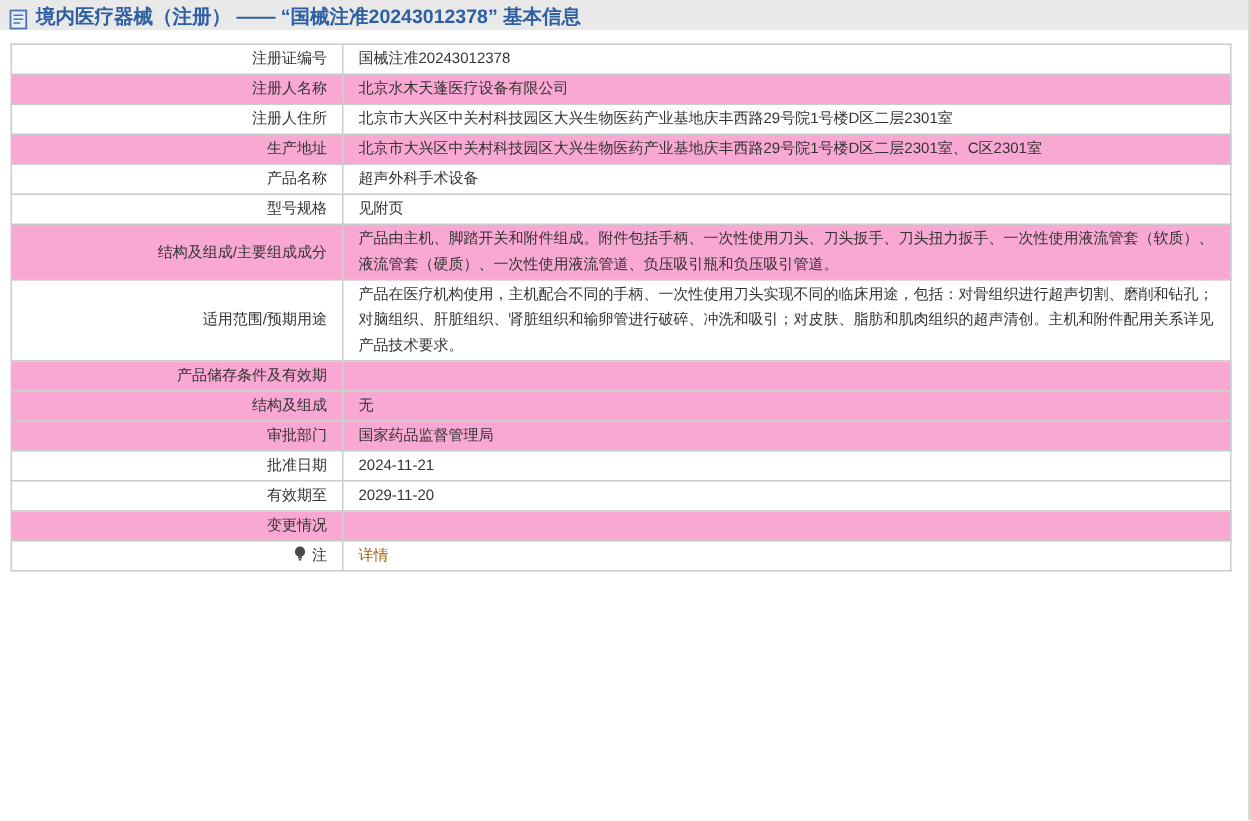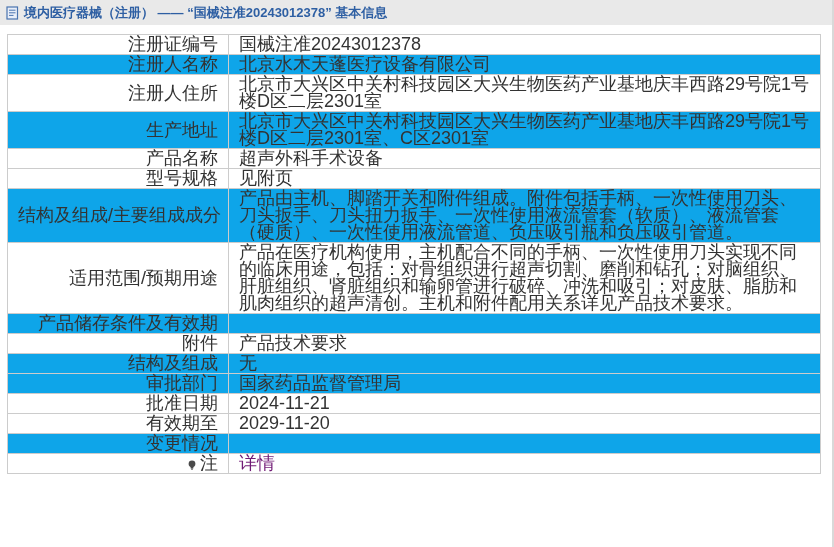--- a/index.html
+++ b/index.html
@@ -5,60 +5,60 @@
   * { box-sizing: border-box; }
   html, body { margin: 0; padding: 0; }
   body {
     width: 834px; height: 547px;
     background: #ffffff;
     font-family: "Liberation Sans", sans-serif;
     position: relative;
     overflow: hidden;
   }
   .header-bar {
-    height: 25px;
+    height: 20px;
     background: #e9e9e9;
     display: flex;
-    align-items: center;
+    align-items: flex-end;
     padding-left: 6px;
     gap: 5px;
   }
   .doc-icon { display: inline-flex; width: 13px; height: 14px; flex: 0 0 auto; }
   .header-title {
     color: #2e5fa3;
     font-size: 13px;
     font-weight: bold;
     white-space: nowrap;
   }
   table.info-table {
     border-collapse: collapse;
     table-layout: fixed;
     width: 814px;
     margin: 9px 0 0 7px;
   }
   table.info-table td {
     border: 1px solid #cccccc;
-    font-size: 18px;
+    font-size: 10px;
     line-height: 17px;
     padding: 1px 10px;
     vertical-align: middle;
     color: #333333;
     word-break: break-all;
   }
   td.label-cell {
     width: 221px;
     text-align: right;
     color: #555555;
     white-space: nowrap;
   }
   td.value-cell { }
-  tr.alt { background: #0ea5e9; }
+  tr.alt { background: #f9a8d4; }
   tr.plain { background: #ffffff; }
   td.value-cell a {
-    color: #701a75;
+    color: #a16207;
     text-decoration: none;
     cursor: pointer;
   }
   .bulb-icon {
     display: inline-block;
     width: 12px; height: 12px;
     vertical-align: -2px;
     margin-right: 2px;
   }
   .page-edge {
@@ -114,24 +114,20 @@
         <td class="value-cell"><span>产品由主机、脚踏开关和附件组成。附件包括手柄、一次性使用刀头、刀头扳手、刀头扭力扳手、一次性使用液流管套（软质）、液流管套（硬质）、一次性使用液流管道、负压吸引瓶和负压吸引管道。</span></td>
       </tr>
       <tr class="plain">
         <td class="label-cell"><span>适用范围/预期用途</span></td>
         <td class="value-cell"><span>产品在医疗机构使用，主机配合不同的手柄、一次性使用刀头实现不同的临床用途，包括：对骨组织进行超声切割、磨削和钻孔；对脑组织、肝脏组织、肾脏组织和输卵管进行破碎、冲洗和吸引；对皮肤、脂肪和肌肉组织的超声清创。主机和附件配用关系详见产品技术要求。</span></td>
       </tr>
       <tr class="alt">
         <td class="label-cell"><span>产品储存条件及有效期</span></td>
         <td class="value-cell"><span></span></td>
       </tr>
-      <tr class="plain">
-        <td class="label-cell"><span>附件</span></td>
-        <td class="value-cell"><span>产品技术要求</span></td>
-      </tr>
       <tr class="alt">
         <td class="label-cell"><span>结构及组成</span></td>
         <td class="value-cell"><span>无</span></td>
       </tr>
       <tr class="alt">
         <td class="label-cell"><span>审批部门</span></td>
         <td class="value-cell"><span>国家药品监督管理局</span></td>
       </tr>
       <tr class="plain">
         <td class="label-cell"><span>批准日期</span></td>

